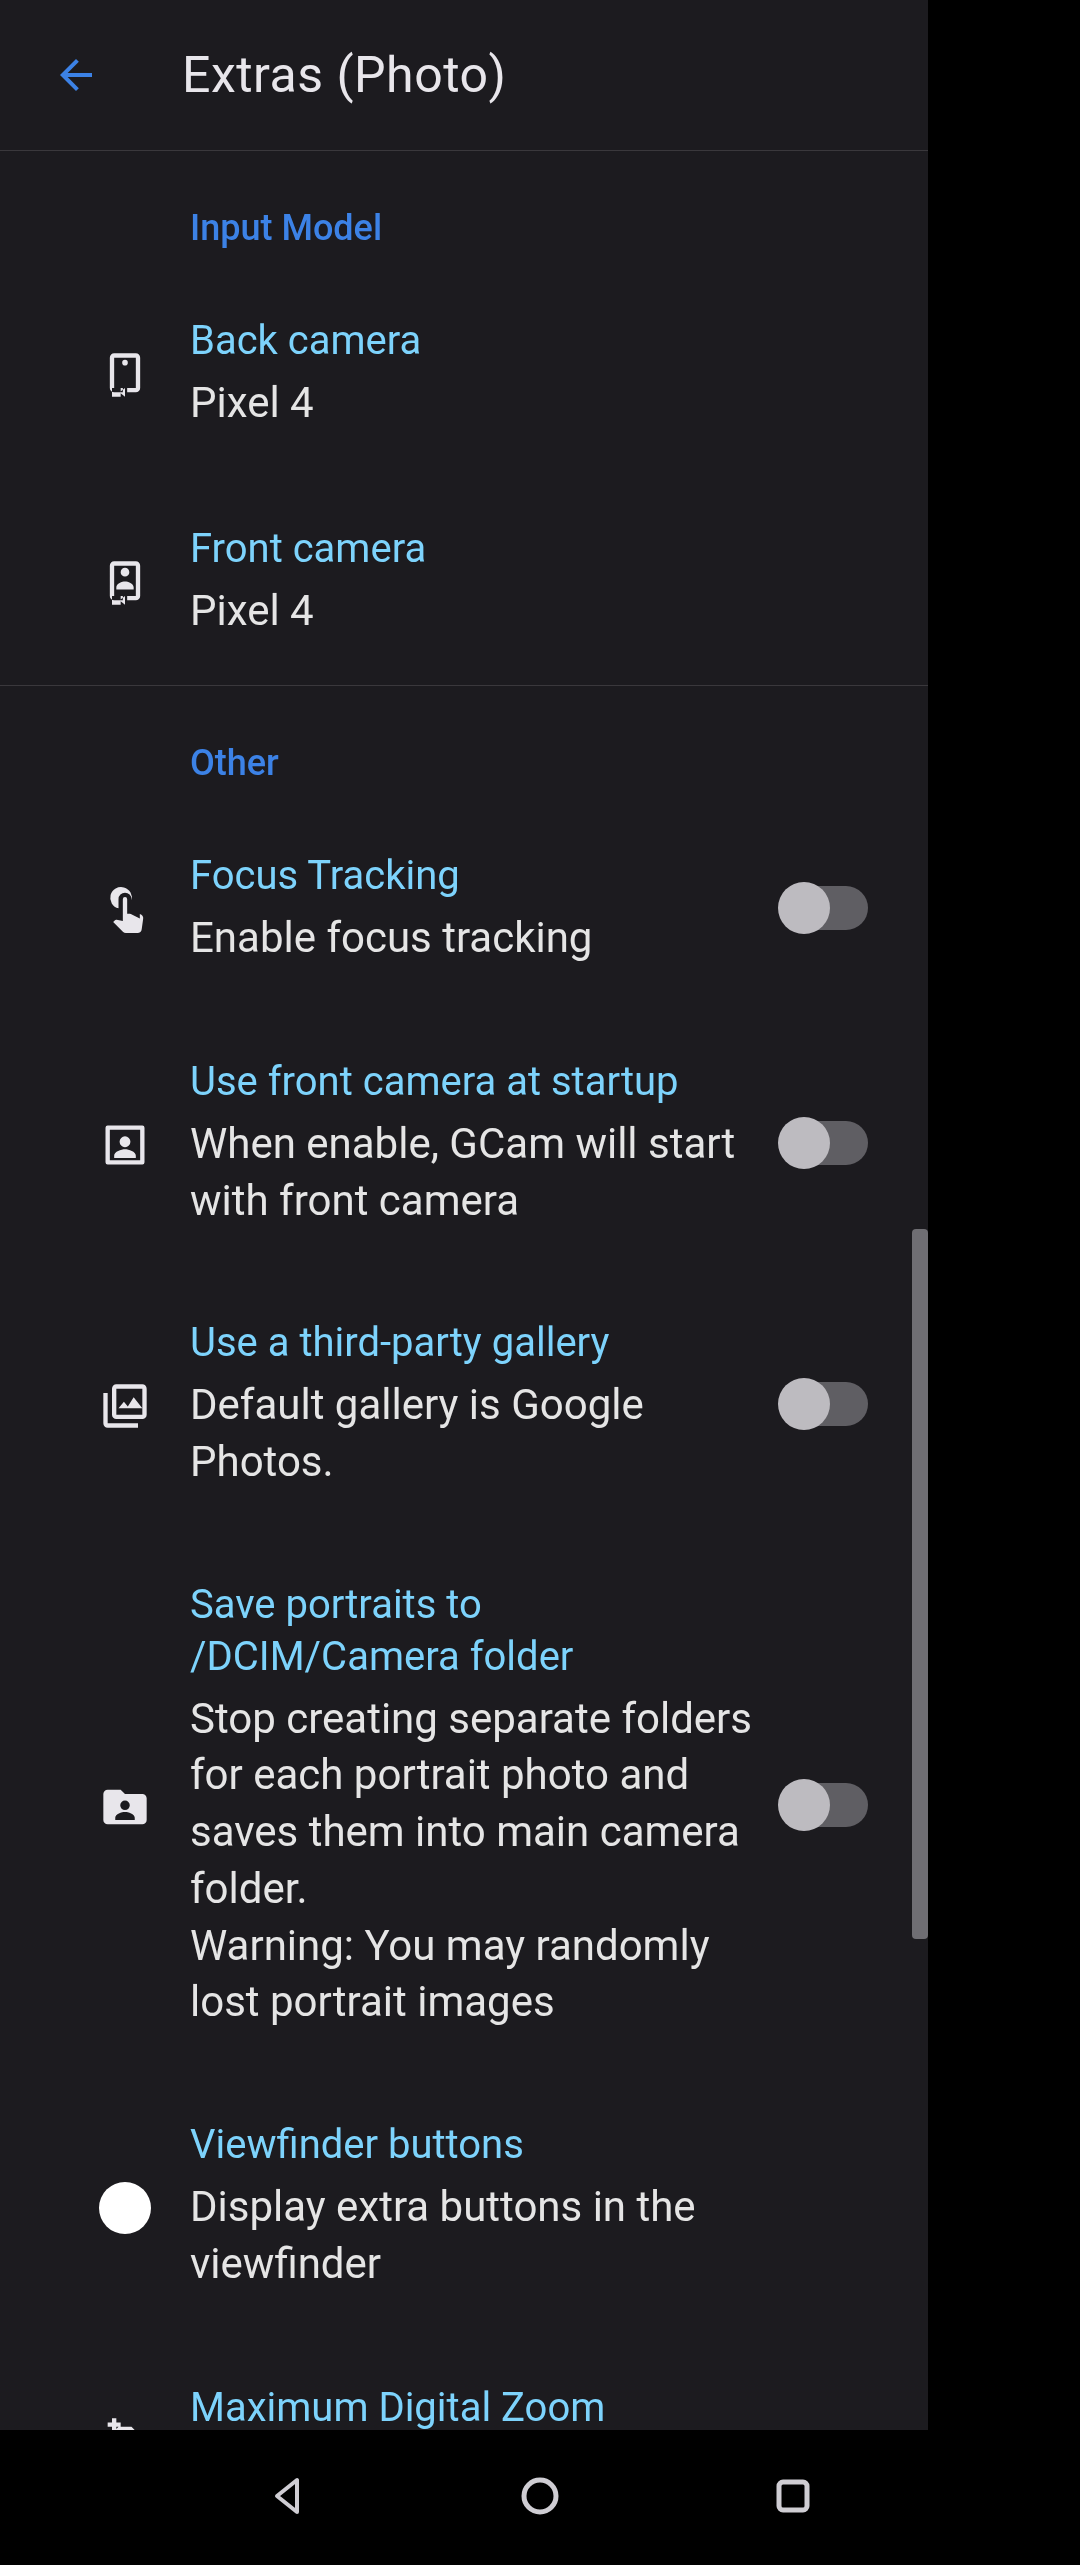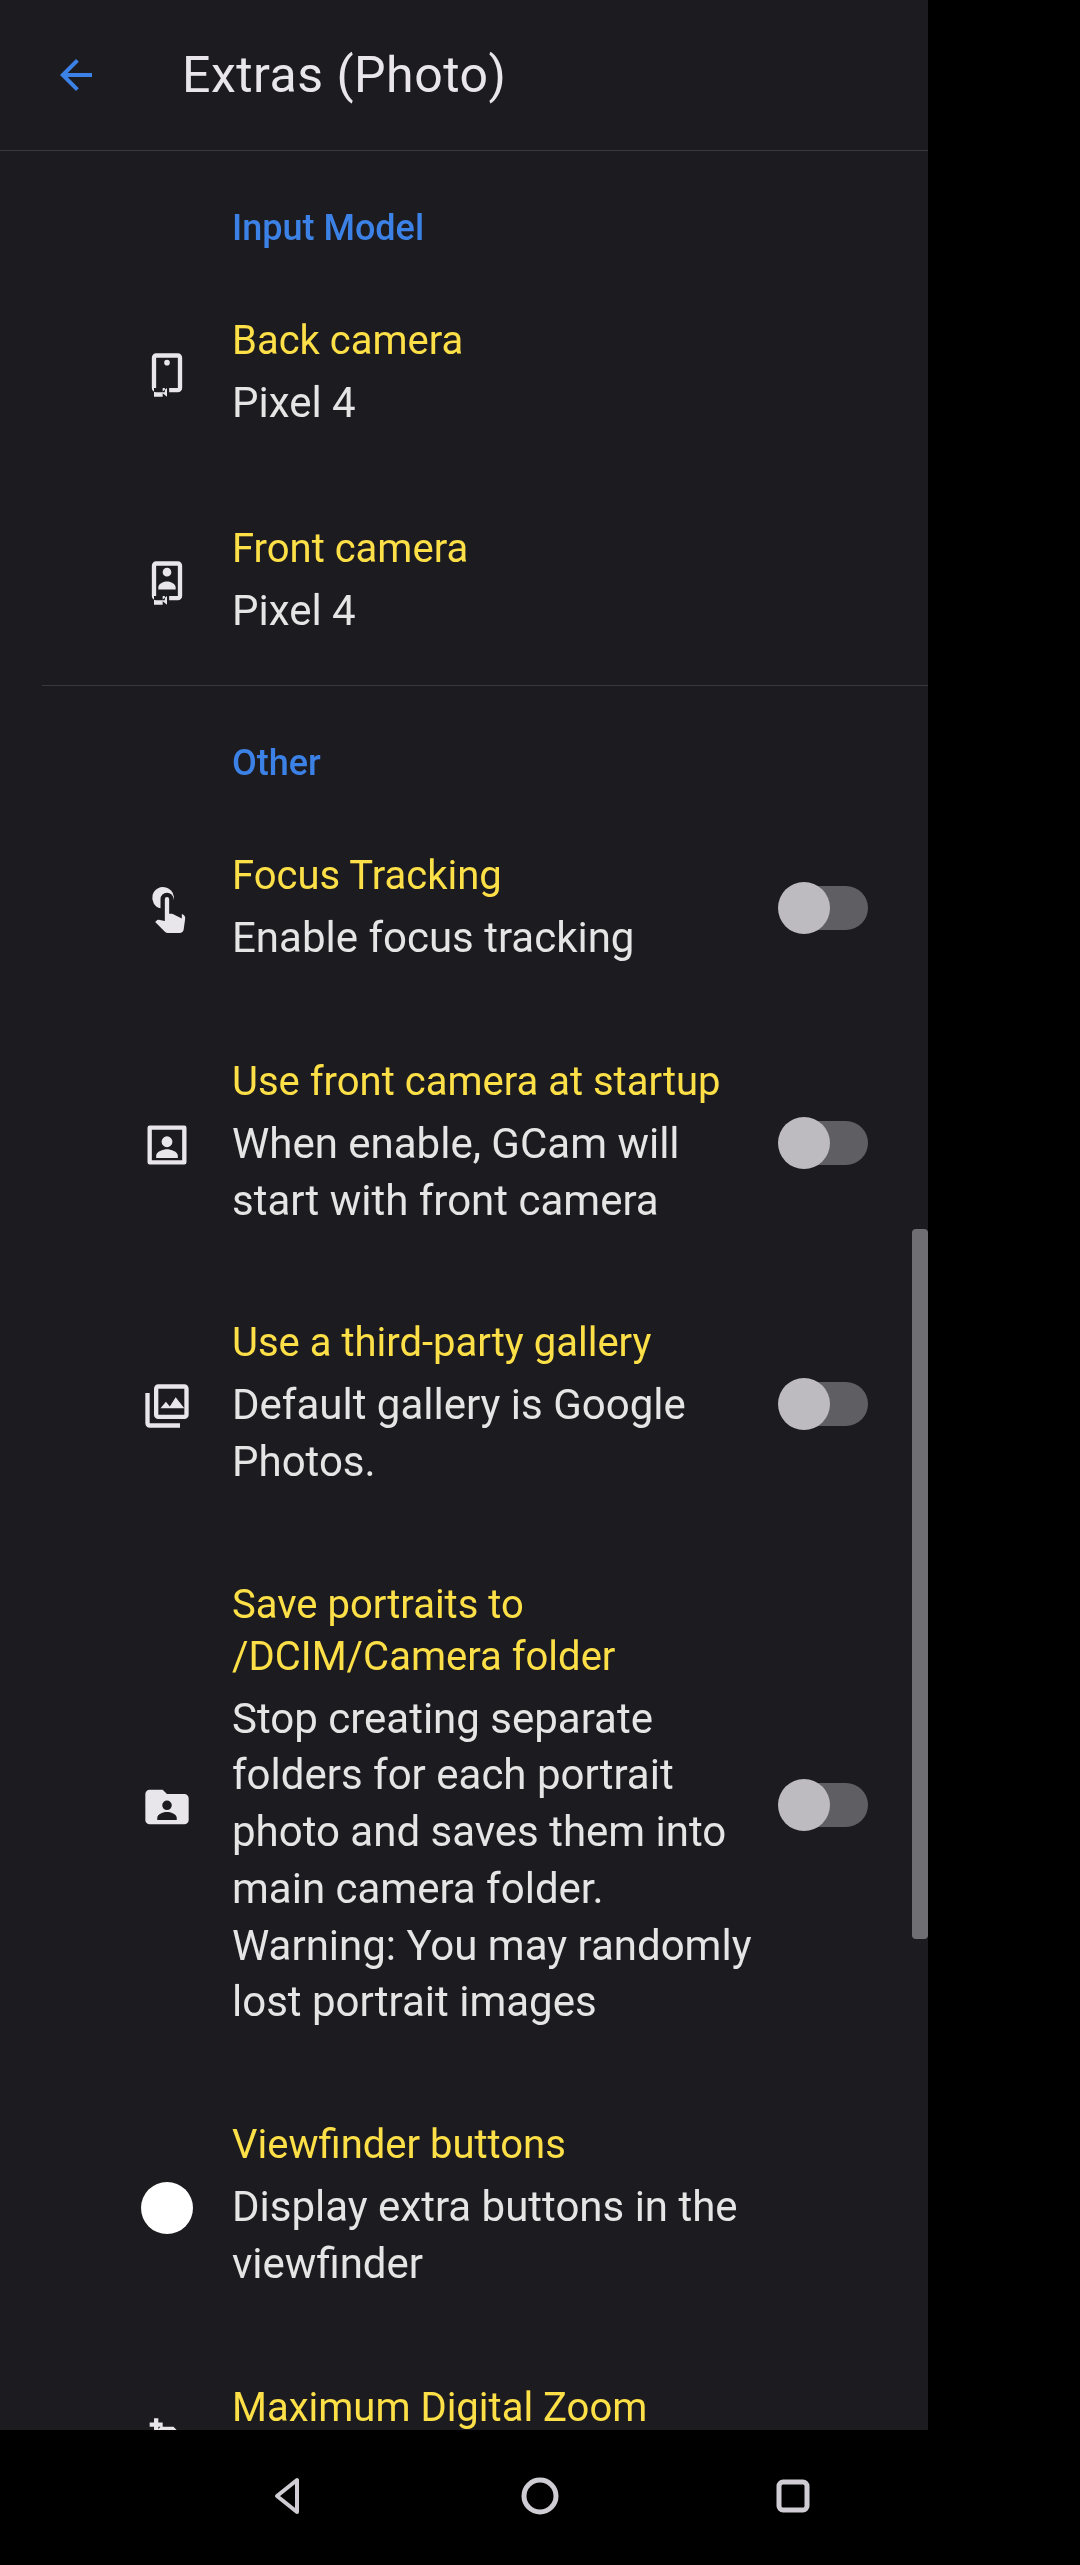--- a/index.html
+++ b/index.html
@@ -39,21 +39,20 @@
     color: #e8e6eb;
     font-size: 50px;
     font-weight: 400;
     margin-left: 70px;
     letter-spacing: 0.5px;
   }
   .content {
     flex: 1;
     overflow: hidden;
     position: relative;
-    padding-left: 42px;
   }
   .section-header {
     color: #3c82e6;
     font-size: 36px;
     font-weight: 500;
     padding: 56px 0 20px 190px;
   }
   .row {
     display: flex;
     align-items: center;
@@ -70,21 +69,21 @@
   }
   .row .icon-slot svg { width: 52px; height: 52px; }
   .row .texts {
     flex: 1;
     display: flex;
     flex-direction: column;
     justify-content: center;
     padding-right: 20px;
   }
   .row .title {
-    color: #fde047;
+    color: #7dd3fc;
     font-size: 40px;
     font-weight: 400;
     line-height: 1.3;
   }
   .row .subtitle {
     color: #e5e5e5;
     font-size: 42px;
     font-weight: 400;
     line-height: 1.35;
     margin-top: 8px;

